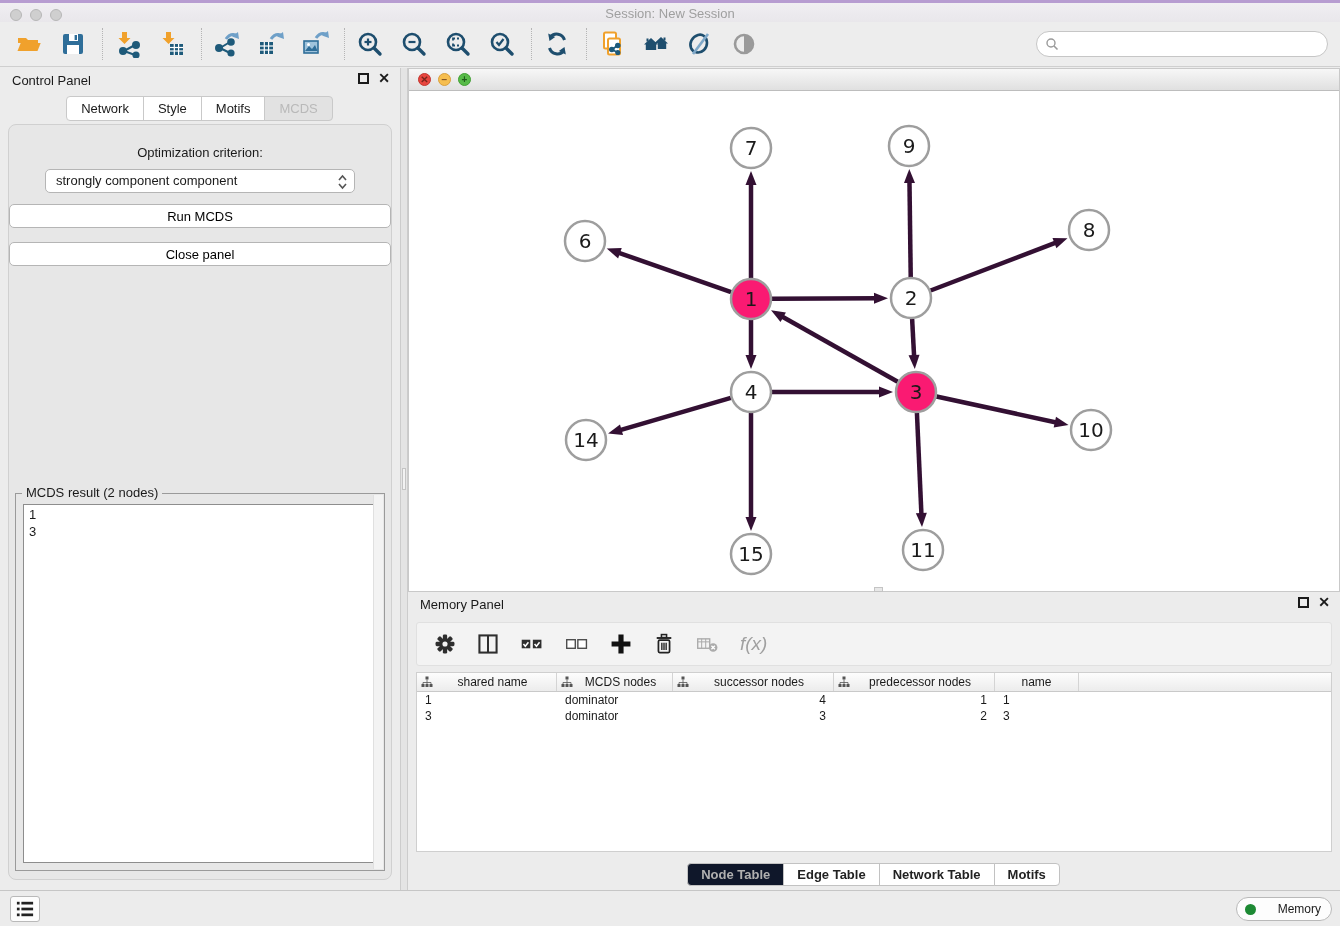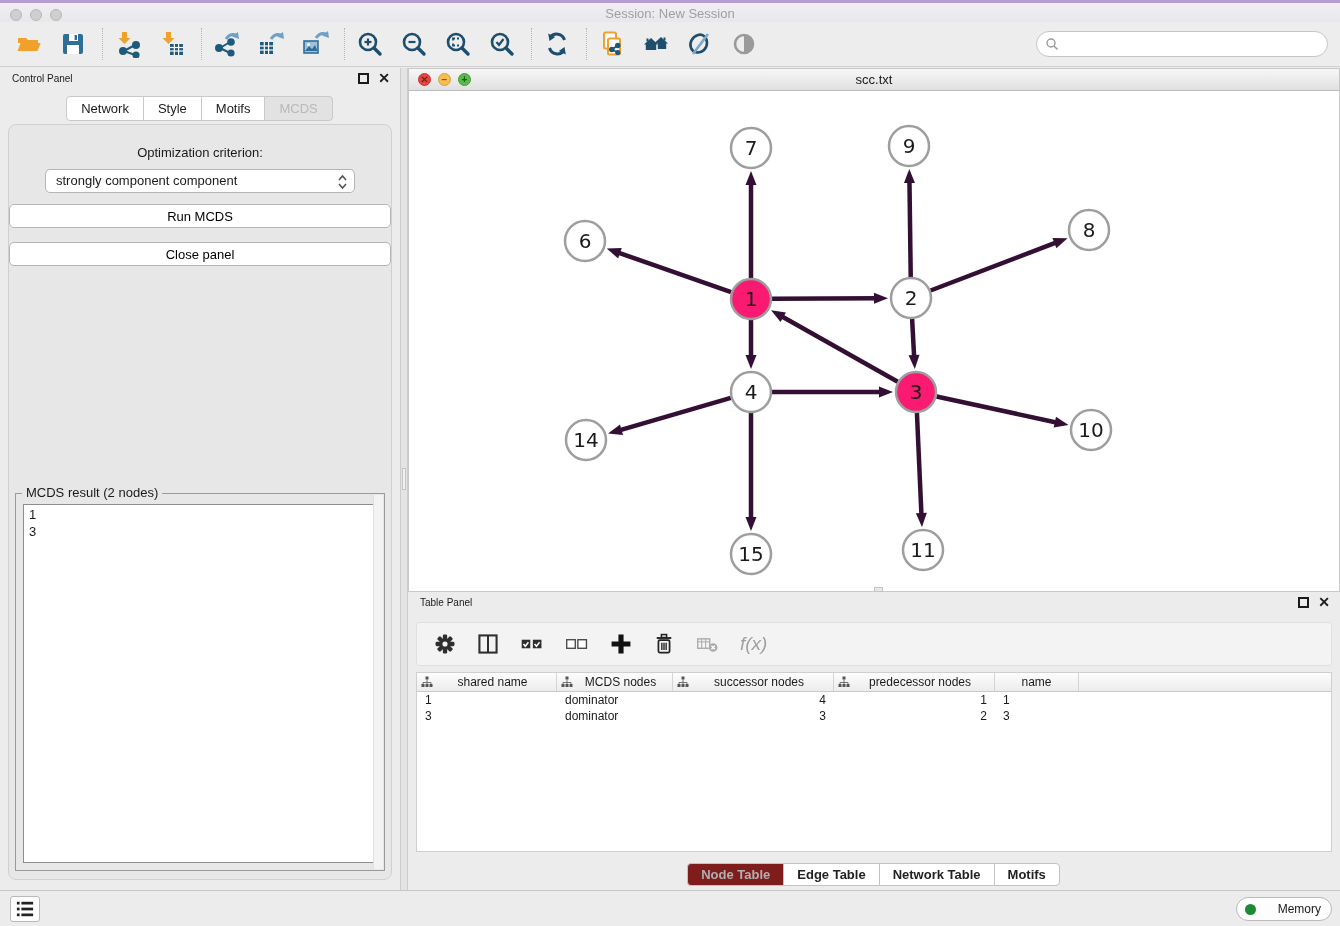--- a/index.html
+++ b/index.html
@@ -18,21 +18,21 @@
     background:#ededed; border-bottom:1px solid #cfcfcf; display:flex; align-items:center; padding:0 12px; }
   .tbtn { width:34px; height:34px; display:flex; align-items:center; justify-content:center; margin-right:10px; }
   .tbsep { width:1px; height:32px; margin:0 8px 0 2px; border-left:1px dotted #b5b5b5; }
   .searchbox { margin-left:auto; width:292px; height:26px; background:#fff; border:1px solid #c6c6c6;
     border-radius:13px; display:flex; align-items:center; padding-left:8px; }
   .searchbox input { border:none; outline:none; flex:1; height:20px; font-size:13px; background:transparent; }
 
   
   .control-panel { position:absolute; left:0; top:68px; width:400px; bottom:36px; background:#ececec; }
   .panel-head { position:relative; height:26px; }
-  .panel-head .ptitle { position:absolute; left:12px; top:5px; font-size:10px; }
+  .panel-head .ptitle { position:absolute; left:12px; top:5px; font-size:13px; }
   .wbtns { position:absolute; right:10px; top:5px; display:flex; gap:9px; }
   .float-glyph { width:11px; height:11px; border:2px solid #1a1a1a; display:inline-block; }
   .close-glyph { font-size:14px; font-weight:bold; line-height:11px; color:#1a1a1a; }
 
   .cp-tabs { display:flex; justify-content:center; margin-top:2px; position:relative; z-index:2; }
   .cp-tab { font-size:13px; padding:4px 14px; background:#fff; border:1px solid #c9c9c9; margin-left:-1px; cursor:default; }
   .cp-tab:first-child { border-radius:4px 0 0 4px; }
   .cp-tab:last-child  { border-radius:0 4px 4px 0; }
   .cp-tab.active { background:#e2e2e2; color:#b9b9b9; }
 
@@ -82,21 +82,21 @@
   .thead { display:flex; height:19px; background:linear-gradient(#fdfdfd,#ececec); border-bottom:1px solid #c9c9c9; }
   .th { display:flex; align-items:center; border-right:1px solid #d4d4d4; font-size:12px; padding:0 4px; }
   .th .th-label { flex:1; text-align:center; }
   .trow { display:flex; height:16px; font-size:12px; }
   .td { padding:0 8px; line-height:16px; overflow:hidden; white-space:nowrap; }
 
   .tp-tabs { position:absolute; left:0; right:0; bottom:4px; display:flex; justify-content:center; }
   .tp-tab { font-size:13px; font-weight:bold; padding:3px 13px; background:#fff; border:1px solid #c2c2c2; margin-left:-1px; color:#222; }
   .tp-tab:first-child { border-radius:4px 0 0 4px; }
   .tp-tab:last-child  { border-radius:0 4px 4px 0; }
-  .tp-tab.active { background:#7f1d1d; color:#b0b0b0;text-align:right; }
+  .tp-tab.active { background:#0f172a; color:#b0b0b0;text-align:right; }
 
   
   .statusbar { position:absolute; left:0; right:0; bottom:0; height:36px; background:#ececec; border-top:1px solid #c6c6c6; }
   .list-btn { position:absolute; left:10px; top:5px; width:30px; height:26px; background:#fdfdfd; border:1px solid #b9b9b9; border-radius:3px;
     display:flex; align-items:center; justify-content:center; }
   .memory-btn { position:absolute; right:8px; top:6px; height:24px; padding:0 10px 0 8px; background:#fdfdfd; border:1px solid #b9b9b9;
     border-radius:12px; display:flex; align-items:center; gap:22px; font-size:12px; }
   .mem-dot { width:11px; height:11px; border-radius:50%; background:#1d8a34; }
 </style>
 </head>
@@ -315,21 +315,20 @@
     <div class="grip"></div>
   </div>
 
 <div class="netwin">
   <div class="netwin-titlebar">
     <div class="lights">
       <div class="light red">✕</div>
       <div class="light yellow">−</div>
       <div class="light green">+</div>
     </div>
-    <div class="netwin-title">scc.txt</div>
   </div>
   <div class="canvas">
     <svg id="graph-svg" width="932" height="501" viewBox="0 0 932 501">
         <line x1="342" y1="187" x2="342" y2="89" stroke="#331033" stroke-width="4.5"></line>
         <polygon points="342,80 347.5,94 336.5,94" fill="#331033"></polygon>
         <line x1="322.1752536154717" y1="201.07328138371903" x2="206.20913734785262" y2="160.55499979623767" stroke="#331033" stroke-width="4.5"></line>
         <polygon points="197.71281746876906,157.5864061035458 212.7434556484329,157.01202303273763 209.11517446847623,167.39641399606197" fill="#331033"></polygon>
         <line x1="362.9995898557659" y1="207.86875256340147" x2="470.00062498169007" y2="207.19999609386446" stroke="#331033" stroke-width="4.5"></line>
         <polygon points="479.00044920558975,207.14374719246507 465.0350969637121,212.7311380648028 464.96634830644615,201.73135290225872" fill="#331033"></polygon>
         <line x1="342" y1="229" x2="342" y2="269" stroke="#331033" stroke-width="4.5"></line>
@@ -400,21 +399,21 @@
           <circle cx="514" cy="459" r="20" fill="#ffffff" stroke="#9e9e9e" stroke-width="2.5"></circle>
           <text x="514" y="459" text-anchor="middle" dominant-baseline="central" font-size="20" font-family="&quot;DejaVu Sans&quot;,sans-serif" fill="#1a1a1a">11</text>
         </g>
       </svg>
   </div>
   <div class="hsplit-grip"></div>
 </div>
 
 <div class="table-panel">
   <div class="panel-head">
-    <span class="ptitle">Table Panel</span>
+    <span class="ptitle">Memory Panel</span>
     <span class="wbtns">
       <span class="float-glyph"></span>
       <span class="close-glyph">✕</span>
     </span>
   </div>
   <div class="tp-toolbar">
     <span class="ticon">
       <svg width="24" height="24" viewBox="0 0 28 28">
         <g fill="#2e2e2e">
           <rect x="11.5" y="3" width="5" height="22" rx="1.5"></rect>

